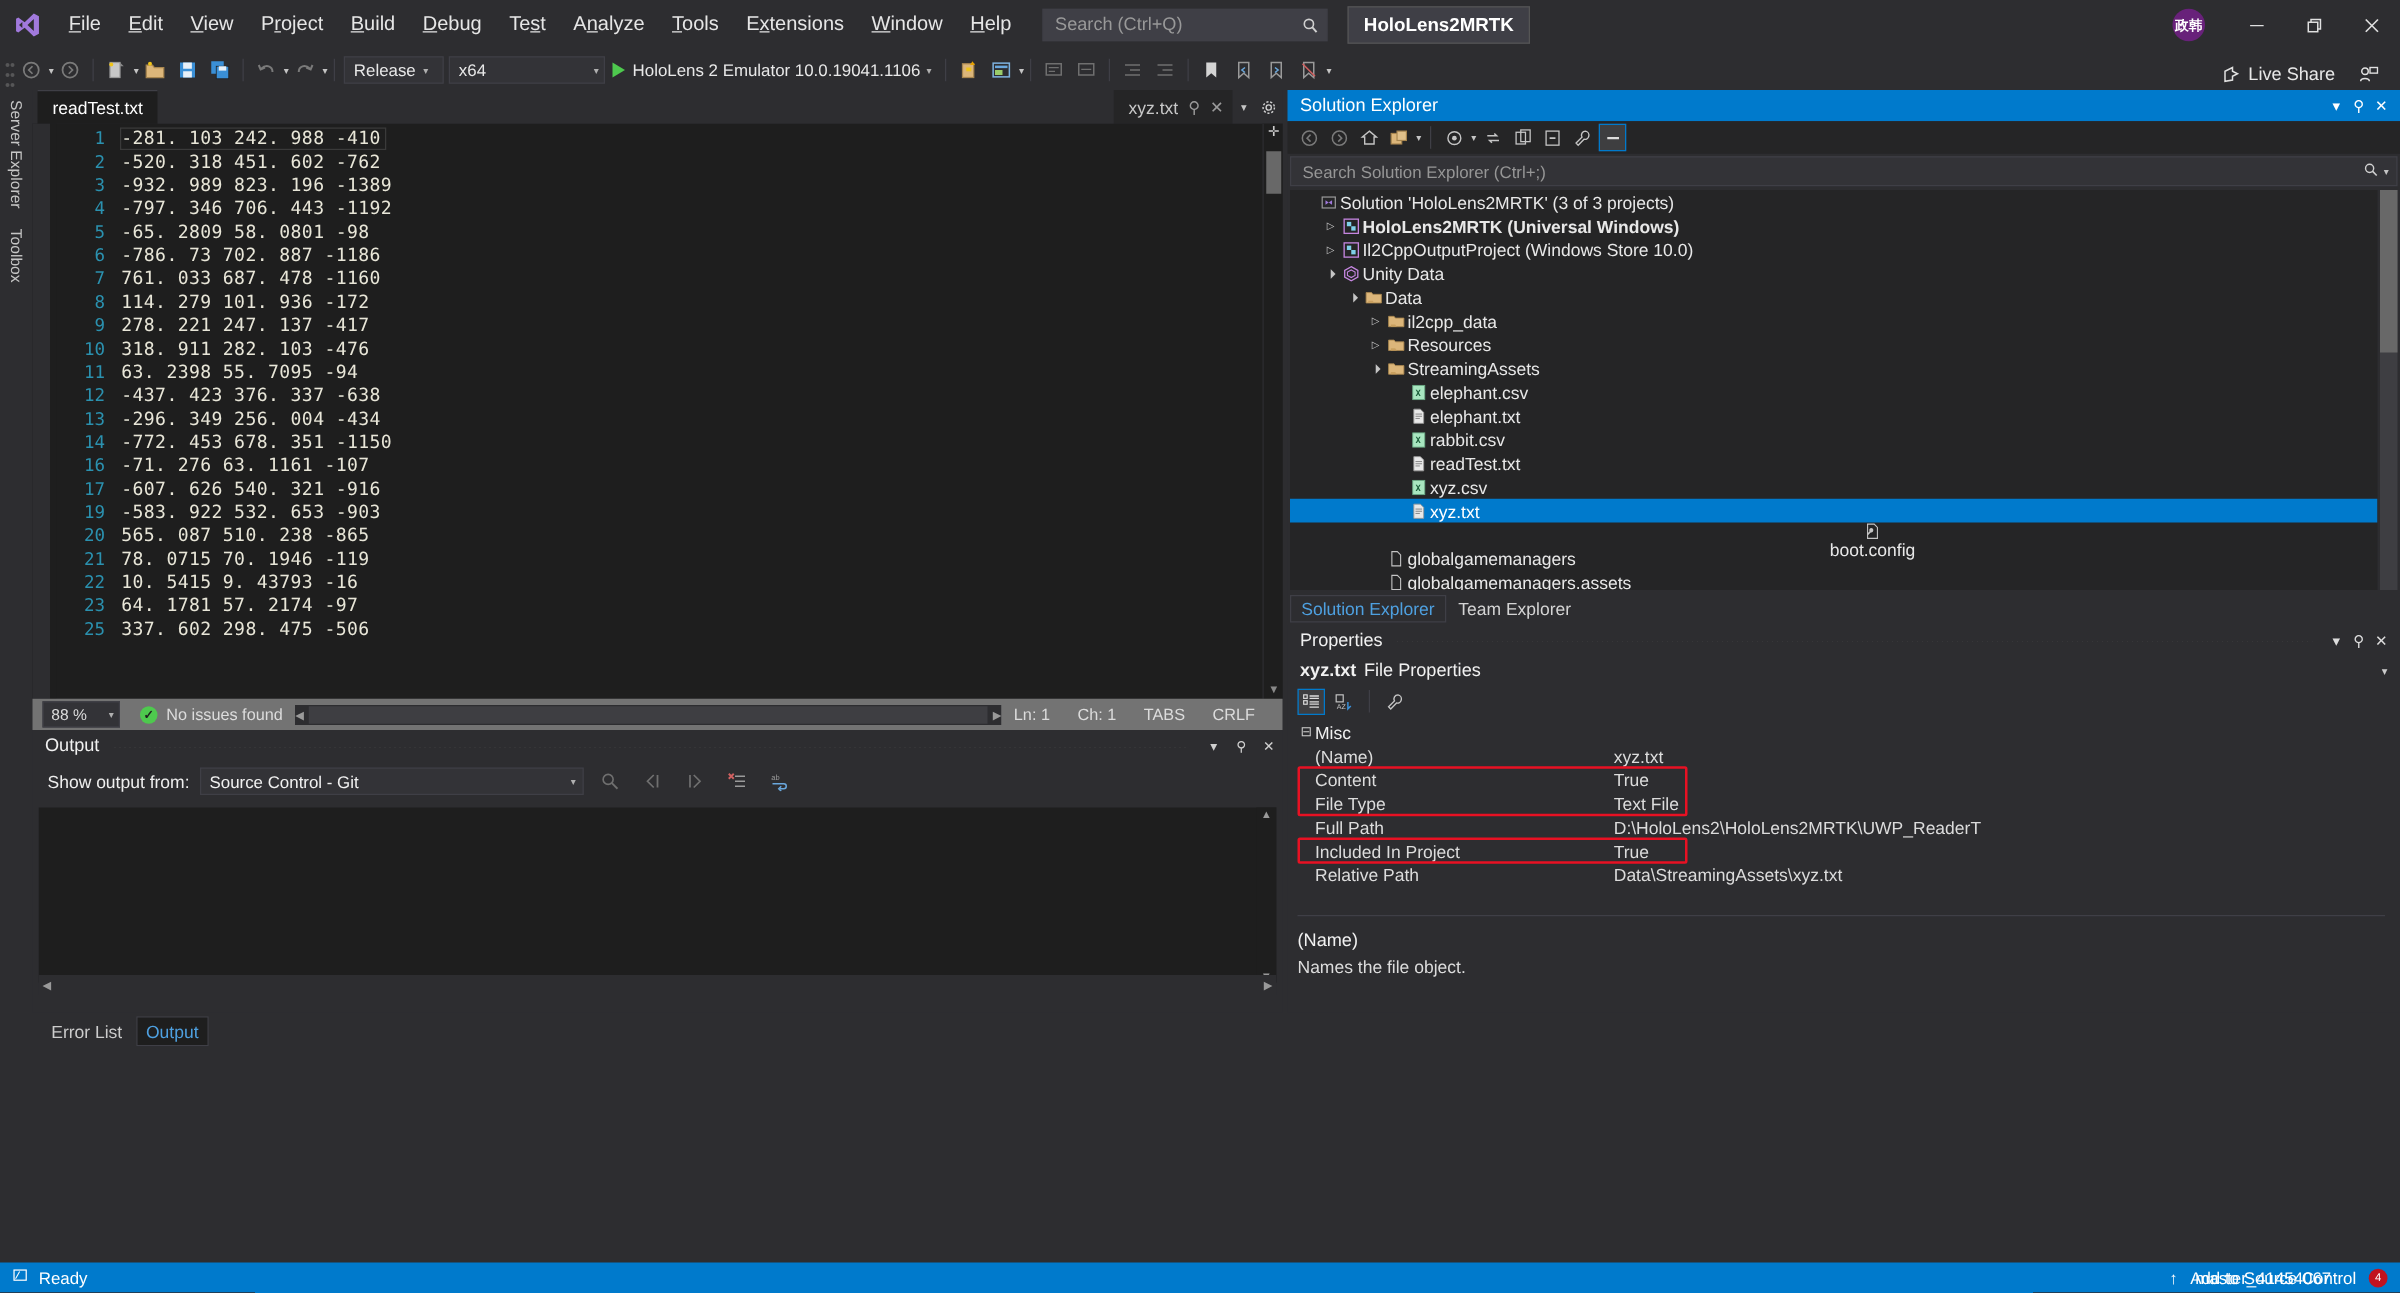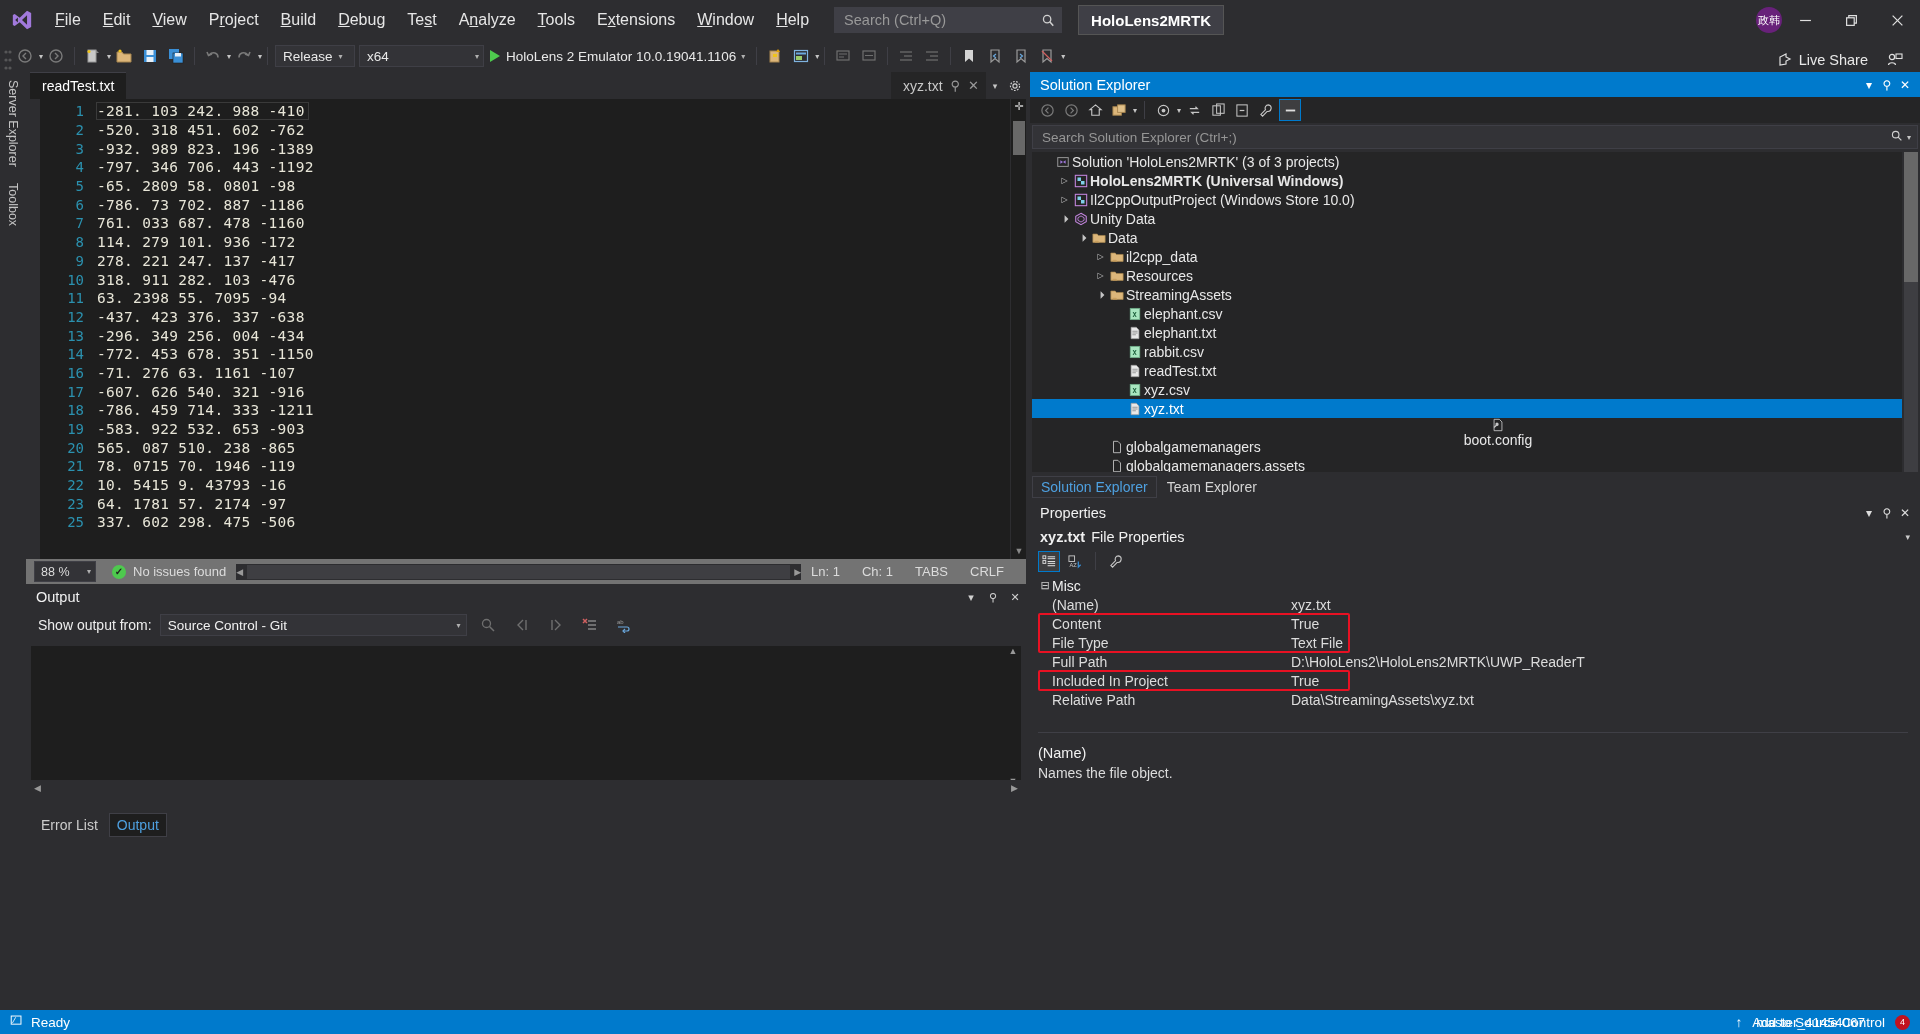--- a/index.html
+++ b/index.html
@@ -32,22 +32,23 @@
   }
   .search-box .sv { flex:1; }
   .search-box .mag { width:14px; height:14px; }
   .proj-name {
     margin-left:16px; height:30px; background:#3f3f46; border:1px solid #555;
     padding:0 12px; display:flex; align-items:center; font-size:15px; font-weight:bold; color:#fff;
   }
   .tb-right { position:absolute; right:0; top:0; height:40px; display:flex; align-items:center; }
   .avatar {
     width:26px; height:26px; border-radius:50%; background:#68217a; color:#fff;
-    font-size:11px; display:flex; align-items:center; justify-content:center; margin-right:0;
+    font-size:11px; display:flex; align-items:center; justify-content:center; margin-right:18px;
     font-family:"DejaVu Sans", sans-serif;
+    font-weight:bold;
   }
   .wbtn { width:46px; height:40px; display:flex; align-items:center; justify-content:center; color:#e0e0e0; }
   .wbtn svg { width:13px; height:13px; }
 
   
   .toolbar {
     position:absolute; left:0; top:40px; width:1920px; height:32px;
     background:#2d2d30; display:flex; align-items:center; padding-left:4px;
   }
   .tb-grip { width:8px; height:20px; opacity:.45; }
@@ -526,24 +527,20 @@
           </div>
           <div class="cline">
             <span class="ln">16</span>
             <span class="txt">-71. 276 63. 1161 -107</span>
           </div>
           <div class="cline">
             <span class="ln">17</span>
             <span class="txt">-607. 626 540. 321 -916</span>
           </div>
           <div class="cline">
-            <span class="ln">18</span>
-            <span class="txt">-786. 459 714. 333 -1211</span>
-          </div>
-          <div class="cline">
             <span class="ln">19</span>
             <span class="txt">-583. 922 532. 653 -903</span>
           </div>
           <div class="cline">
             <span class="ln">20</span>
             <span class="txt">565. 087 510. 238 -865</span>
           </div>
           <div class="cline">
             <span class="ln">21</span>
             <span class="txt">78. 0715 70. 1946 -119</span>

